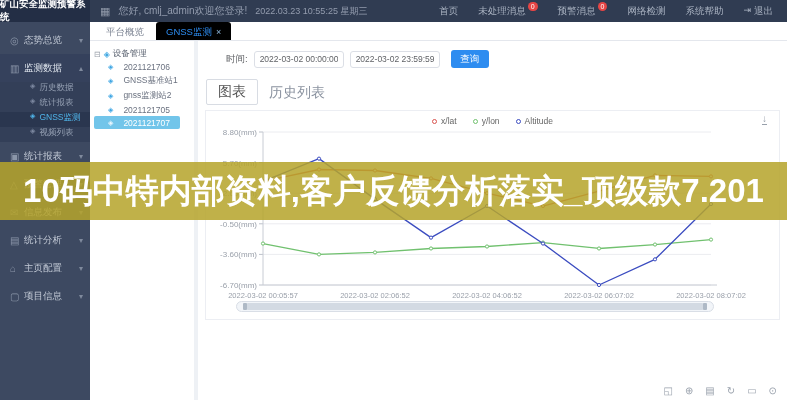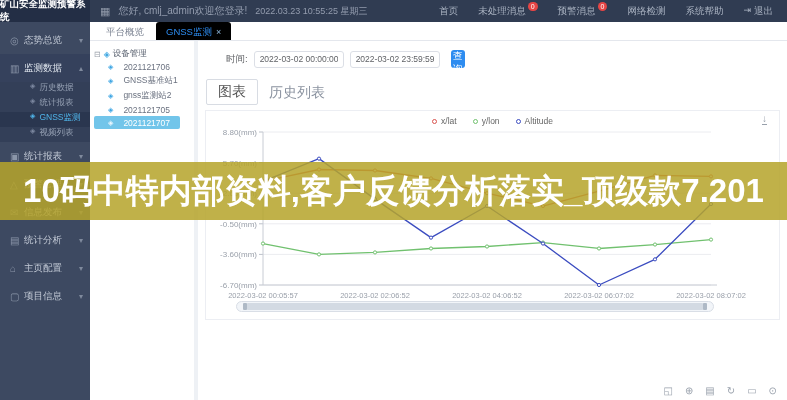--- a/index.html
+++ b/index.html
@@ -54,21 +54,21 @@
   .tree-node { display:flex; align-items:center; gap:10px; padding:1.5px 2px 1.5px 14px;
                color:#6b7280; cursor:pointer; }
   .tree-node .nicon { color:#3fa6e4; font-size:7px; }
   .tree-node.selected { background:#72c5ea; color:#fff; border-radius:2px; margin-right:10px; }
   .tree-node.selected .nicon { color:#eaf6fd; }
 
   .main-panel { flex:1; background:#fff; position:relative; min-width:0; }
   .toolbar { display:flex; align-items:center; gap:6px; padding:9px 0 0 28px; font-size:9.5px; color:#606266; }
   .date-input { width:90px; height:17px; border:1px solid #dcdfe6; border-radius:3px; font-size:8.5px;
                 color:#606266; padding:0 5px; font-family:"Liberation Sans", sans-serif; }
-  .query-btn { width:14px; height:18px; background:#2d8cf0; color:#fff; font-size:9.5px; border:none;
+  .query-btn { width:38px; height:18px; background:#2d8cf0; color:#fff; font-size:9.5px; border:none;
                border-radius:3px; margin-left:5px; cursor:pointer; font-family:"Liberation Sans", sans-serif; }
   .view-tabs { margin:11px 0 0 8px; display:flex; font-size:14px; align-items:flex-end; }
   .vtab { padding:3px 11px; color:#8b93a0; cursor:pointer; }
   .vtab.active { border:1px solid #d8dce3; color:#555; background:#fff; border-radius:2px; }
 
   .chart-card { margin:5px 7px 0 7px; border:1px solid #eceef3; position:relative; height:210px; background:#fff; }
   .legend { position:absolute; top:5px; left:0; right:0; display:flex; justify-content:center; gap:16px;
             font-size:8.5px; color:#666; }
   .legend-item { display:flex; align-items:center; cursor:pointer; }
   .legend-marker { width:5px; height:5px; border:1.5px solid #999; border-radius:50%; background:#fff;

